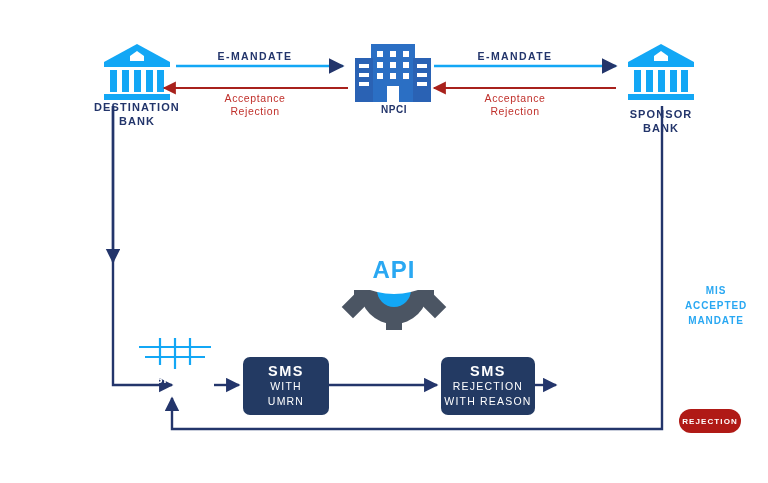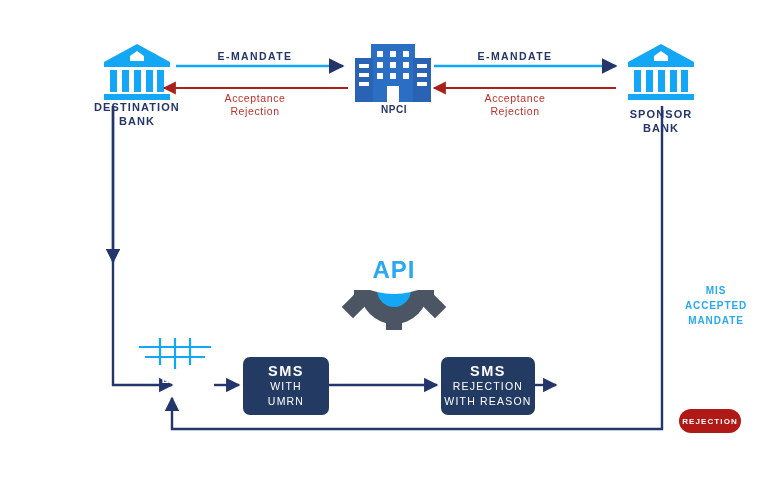--- a/index.html
+++ b/index.html
@@ -255,21 +255,21 @@
     <div class="sms-title">SMS</div>
     <div class="sms-sub">WITH
 UMRN</div>
   </div>
   <div class="sms-box" id="sms-reject-box">
     <div class="sms-title">SMS</div>
     <div class="sms-sub">REJECTION
 WITH REASON</div>
   </div>
 
-  <div class="lbl white" id="corprates-label">INTERNET</div>
+  <div class="lbl white" id="corprates-label">RESPONSE</div>
   <div class="lbl white" id="customer-label">CUSTOMER</div>
 
   <div class="lbl cyan" id="mis-label">MIS
 ACCEPTED
 MANDATE</div>
 
   <div class="pill" id="response-pill">
     <span>REJECTION</span>
   </div>
 

